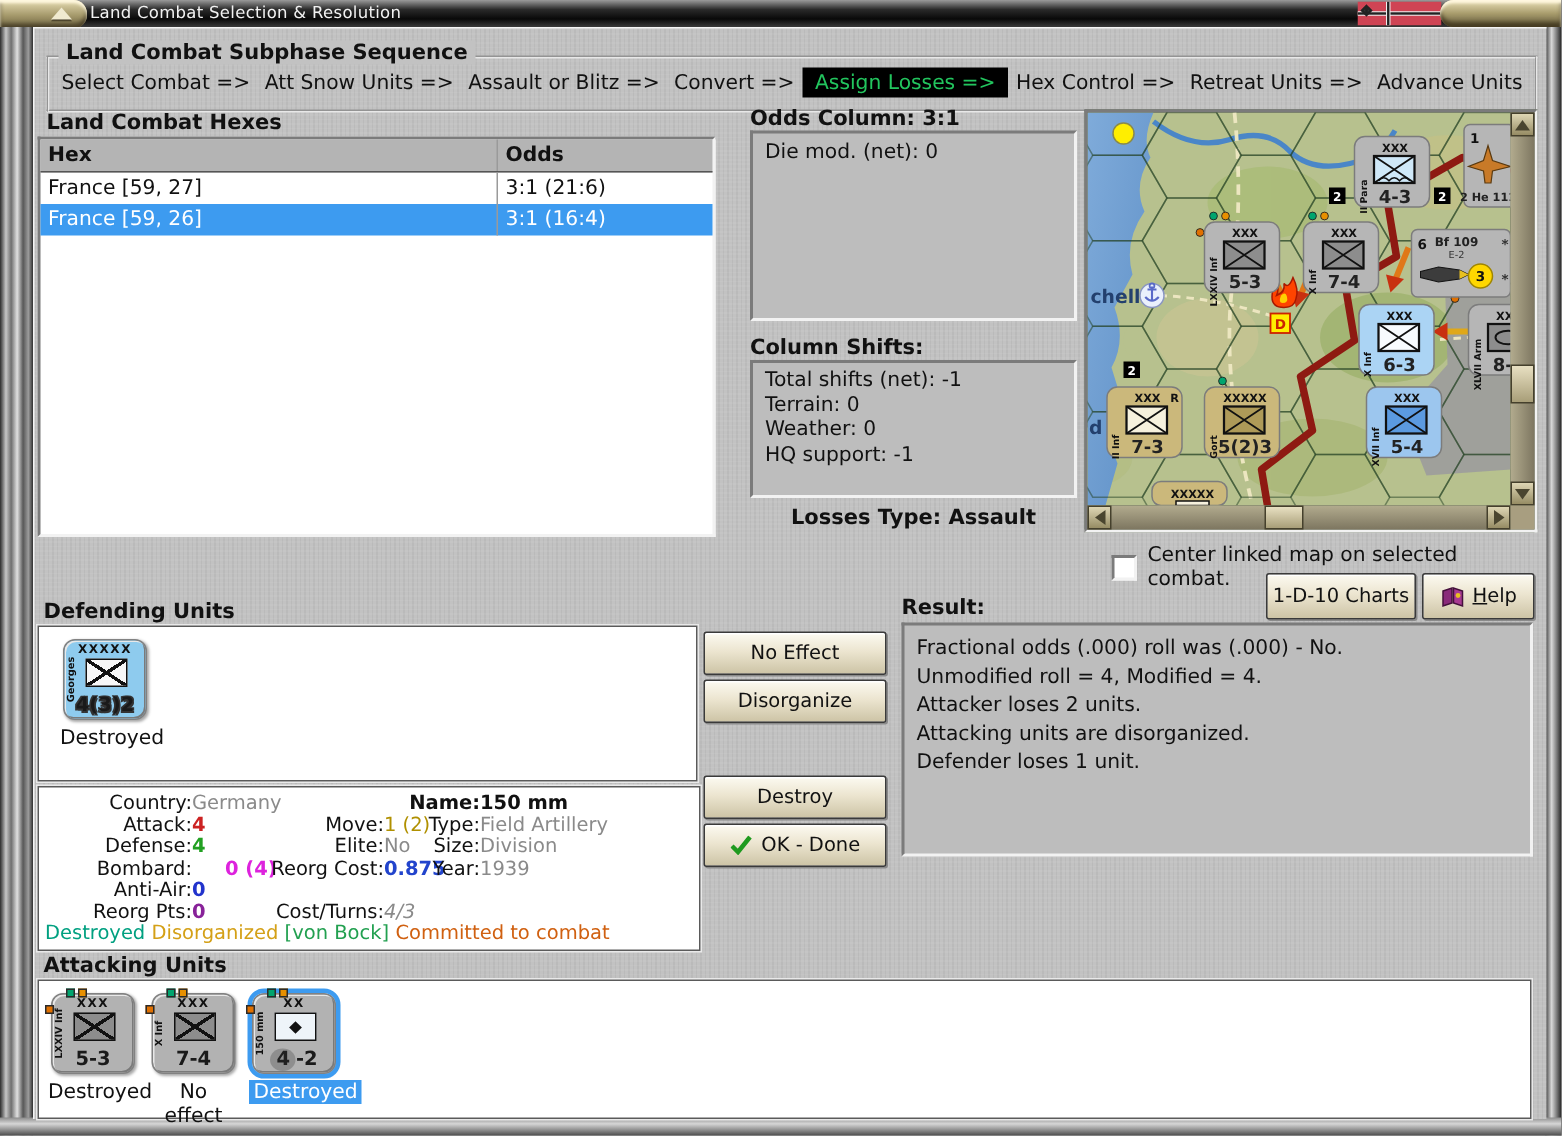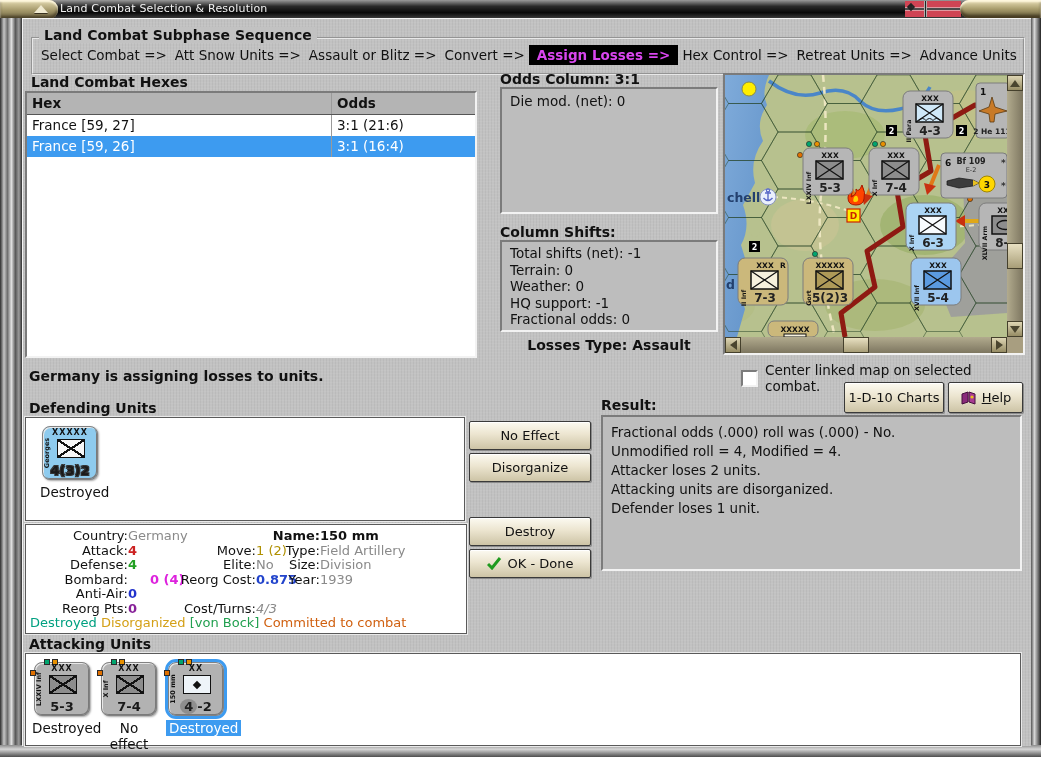--- a/index.html
+++ b/index.html
@@ -38,21 +38,21 @@
   .sunken{border:2px solid;border-color:#7b7b7b #f2f2f2 #f2f2f2 #7b7b7b;}
   .whitebox{background:#fff;border:1px solid #5a5a5a;box-shadow:0 0 0 1px #e9e9e9;}
   
   .seqbox{position:absolute;left:8px;top:18px;width:990px;height:34px;
     border:2px groove #e8e8e8;}
   .seqtitle{position:absolute;left:16px;top:8px;font-size:14px;font-weight:bold;
     background:#c2c2c2;padding:0 5px;z-index:2;}
   .phases{position:absolute;left:14px;right:12px;top:26px;display:flex;
     justify-content:space-between;align-items:center;font-size:13.5px;z-index:2;}
   .phase{white-space:nowrap;padding:1px 4px;}
-  .phase.active{background:#000;color:#d946ef;font-weight:bold;padding:2px 8px;}
+  .phase.active{background:#000;color:#22c55e;font-weight:normal;padding:2px 8px;}
   
   .lch-title{position:absolute;left:8px;top:55px;font-size:14px;font-weight:bold;}
   .tbl{position:absolute;left:2px;top:72px;width:448px;height:263px;background:#fff;}
   .trow{display:flex;height:21px;line-height:21px;font-size:13.5px;}
   .thead{background:#b4b4b4;font-weight:bold;border-bottom:1px solid #555;}
   .c1{width:305px;padding-left:5px;border-right:1px solid #9a9a9a;box-sizing:border-box;}
   .c2{flex:1;padding-left:5px;}
   .trow.sel{background:#3d9bf0;color:#fff;}
   
   .odds-title{position:absolute;left:477px;top:52px;font-size:14px;font-weight:bold;}
@@ -195,21 +195,20 @@
     <div class="odds-title">Odds Column: 3:1</div>
     <div class="odds-panel sunken">
       <span>Die mod. (net): 0</span>
     </div>
     <div class="shift-title">Column Shifts:</div>
     <div class="shift-panel sunken">
       <div>Total shifts (net): -1</div>
       <div>Terrain: 0</div>
       <div>Weather: 0</div>
       <div>HQ support: -1</div>
-      <div>Fractional odds: 0</div>
     </div>
     <div class="ctype">
       <span>Losses Type:</span>&nbsp;<span>Assault</span>
     </div>
 
     <div class="map sunken">
       <svg width="282" height="262" viewBox="0 0 282 262">
         <defs>
           <polygon id="hx" points="-33,0 -16.5,-28.5 16.5,-28.5 33,0 16.5,28.5 -16.5,28.5" fill="none" stroke="rgba(35,65,35,.5)" stroke-width="1"></polygon>
           <linearGradient id="sea" x1="0" y1="0" x2="1" y2="1">
@@ -428,21 +427,20 @@
           </div>
       </div>
       <div class="sbcorner"></div>
     </div>
 
     <div class="chkrow">
       <div class="chk sunken"></div>
       <span>Center linked map on selected combat.</span>
     </div>
 
-    <div class="statusmsg">Germany is assigning losses to units.</div>
 
     <div class="defend-title">Defending Units</div>
     <div class="defpanel whitebox">
       <div style="position:absolute;left:14px;top:8px;width:60px;text-align:center;">
         <div class="unit blue" style="margin:0 auto;">
           <span class="usize">XXXXX</span>
           <span class="uside">Georges</span>
           <span class="sym white"></span>
           <span class="ustr outlined">4(3)2</span>
         </div>

